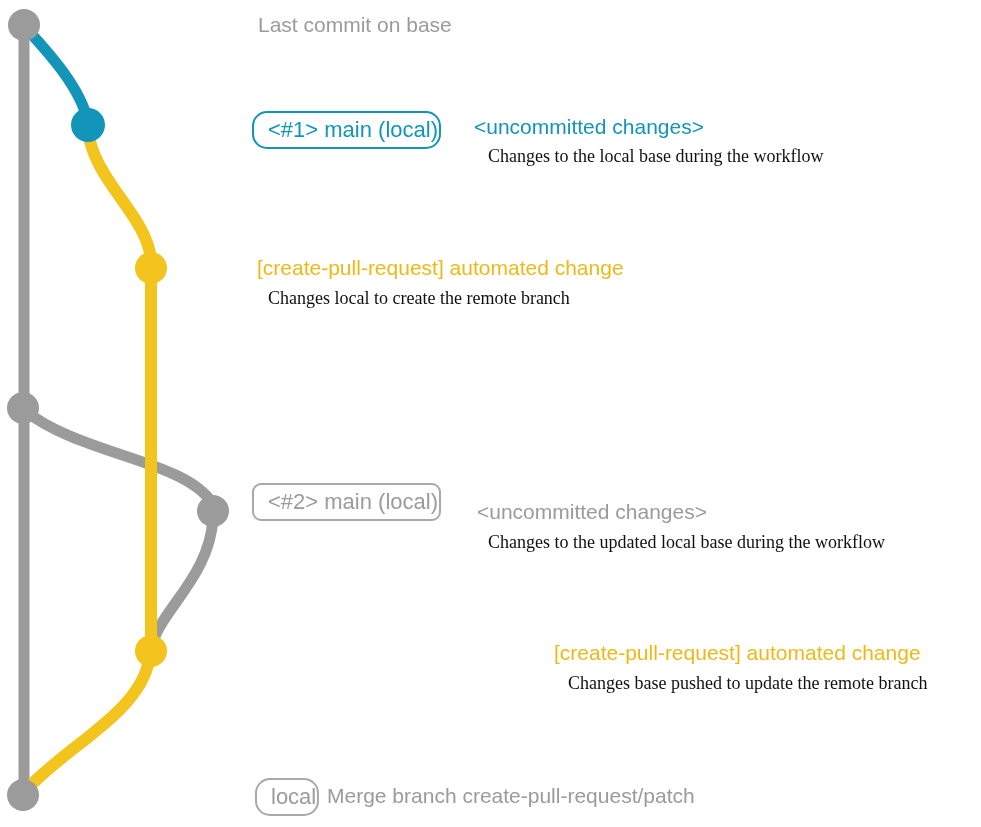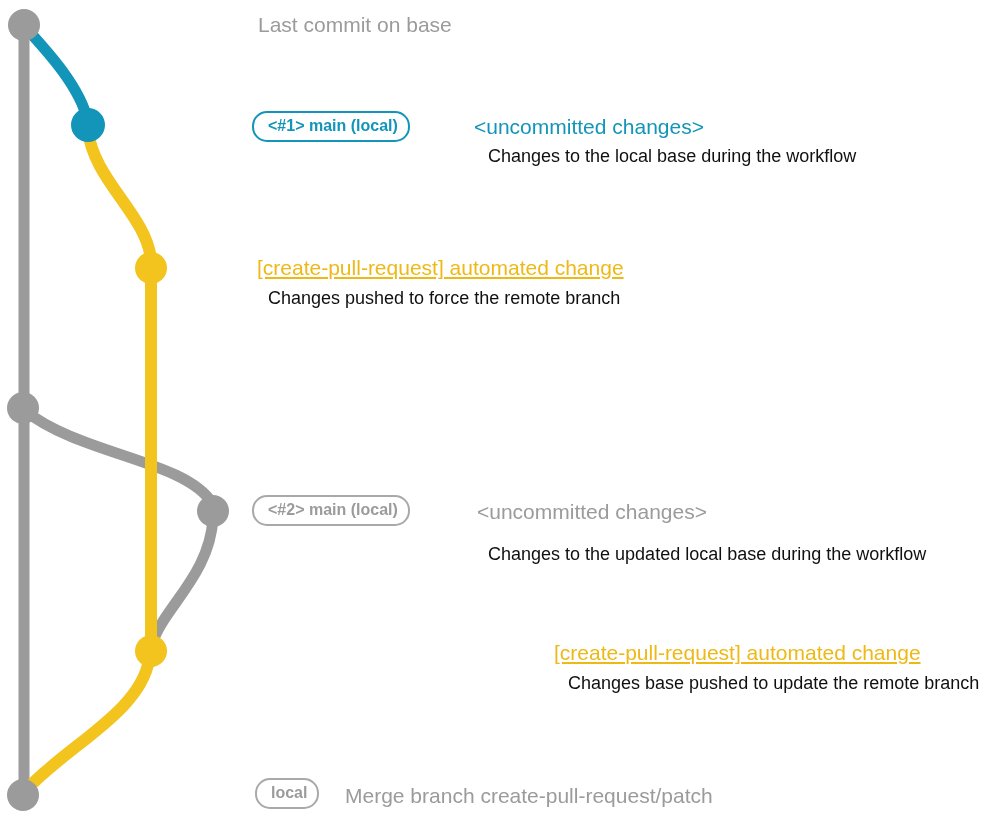--- a/index.html
+++ b/index.html
@@ -36,38 +36,37 @@
   .node-yellow { fill: var(--yellow); }
 
   .abs { position: absolute; white-space: nowrap; }
 
   .heading {
     font-size: 21px;
     line-height: 1.15;
   }
   .heading-gray   { color: var(--gray); }
   .heading-teal   { color: var(--teal); }
-  .heading-yellow { color: var(--yellow-deep); text-decoration: underline; }
+  .heading-yellow { color: var(--yellow-deep); }
 
   .caption {
-    font-family: Liberation Sans, sans-serif;
+    font-family: Liberation Serif, serif;
     font-size: 18px;
     line-height: 1.15;
     color: var(--ink);
   }
 
   .badge {
     display: inline-block;
-    font-size: 16px;
+    font-size: 22px;
     line-height: 1.15;
-    padding: 4px 10px 5px 14px;
+    padding: 4px 1px 5px 14px;
     border-radius: 15px;
     border: 2px solid;
     background: #ffffff;
-    font-weight: bold;
   }
   .badge-teal   { color: var(--teal);        border-color: var(--teal); }
   .badge-gray   { color: var(--gray);        border-color: var(--gray-border); }
   .badge-yellow { color: var(--yellow-deep); border-color: var(--yellow-deep); }
 </style>
 </head>
 <body>
 
 <div class="canvas">
 
@@ -96,26 +95,26 @@
     <circle class="node-gray" cx="23" cy="795" r="16"></circle>
   </svg>
 
   <div class="abs heading heading-gray" style="left:258px; top:13px;">Last commit on base</div>
 
   <div class="abs badge badge-teal" style="left:252px; top:111px;">&lt;#1&gt; main (local)</div>
   <div class="abs heading heading-teal" style="left:474px; top:115px;">&lt;uncommitted changes&gt;</div>
   <div class="abs caption" style="left:488px; top:146px;">Changes to the local base during the workflow</div>
 
   <div class="abs heading heading-yellow" style="left:257px; top:256px;">[create-pull-request] automated change</div>
-  <div class="abs caption" style="left:268px; top:288px;">Changes pushed to force the remote branch</div>
+  <div class="abs caption" style="left:268px; top:288px;">Changes local to create the remote branch</div>
 
 
-  <div class="abs badge badge-gray" style="left:252px; top:495px;">&lt;#2&gt; main (local)</div>
+  <div class="abs badge badge-gray" style="left:252px; top:483px;border-radius:9px;">&lt;#2&gt; main (local)</div>
   <div class="abs heading heading-gray" style="left:477px; top:500px;">&lt;uncommitted changes&gt;</div>
-  <div class="abs caption" style="left:488px; top:532px;margin-top:12px;">Changes to the updated local base during the workflow</div>
+  <div class="abs caption" style="left:488px; top:532px;">Changes to the updated local base during the workflow</div>
 
   <div class="abs heading heading-yellow" style="left:554px; top:641px;">[create-pull-request] automated change</div>
   <div class="abs caption" style="left:568px; top:673px;">Changes base pushed to update the remote branch</div>
 
   <div class="abs badge badge-gray" style="left:255px; top:778px;">local</div>
-  <div class="abs heading heading-gray" style="left:345px; top:784px;">Merge branch create-pull-request/patch</div>
+  <div class="abs heading heading-gray" style="left:327px; top:784px;">Merge branch create-pull-request/patch</div>
 
 </div>
 
 </body></html>

